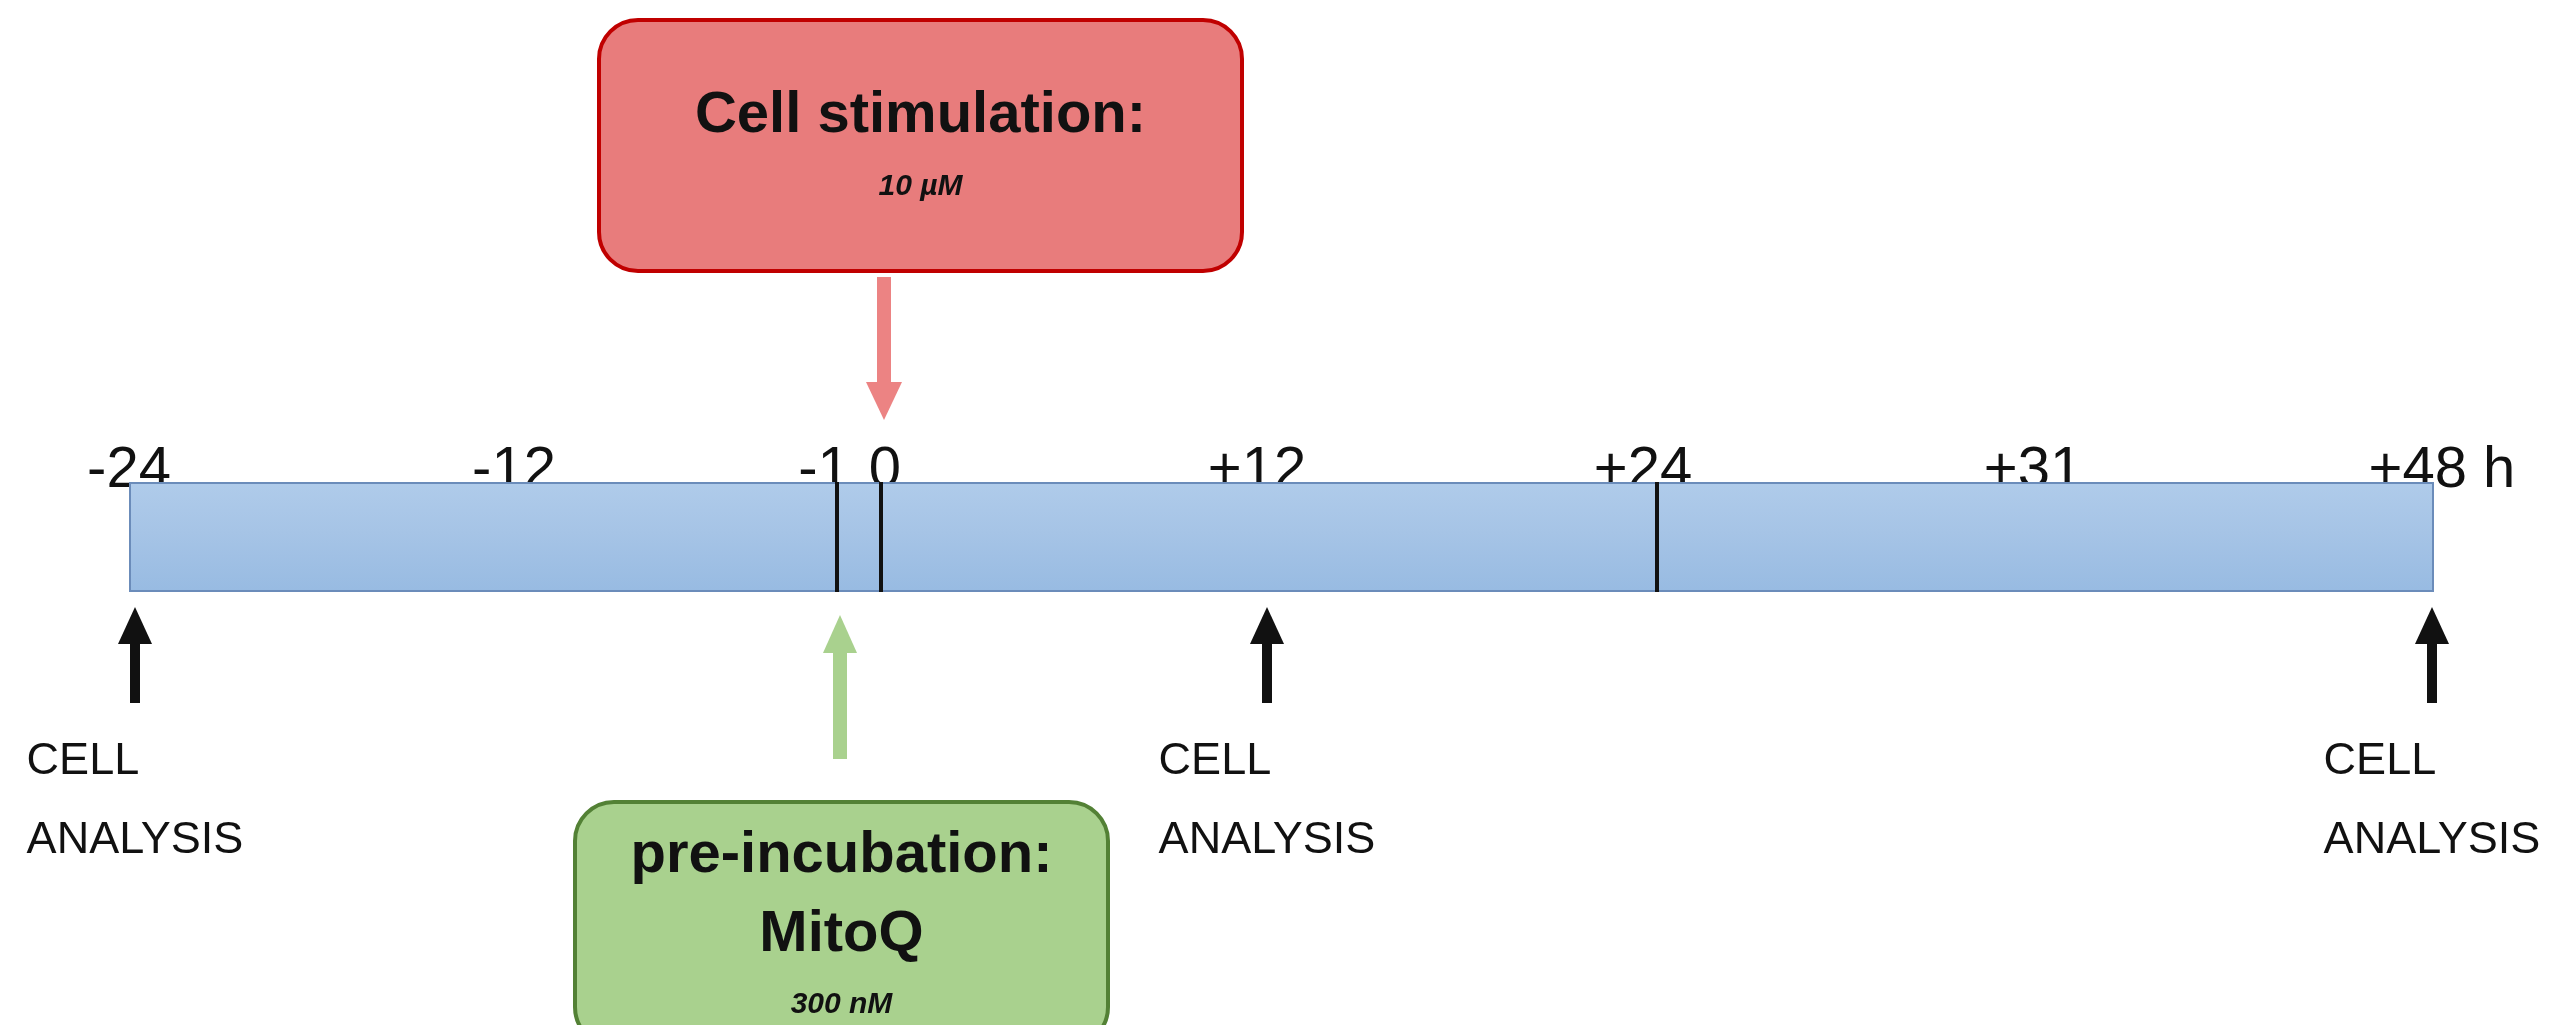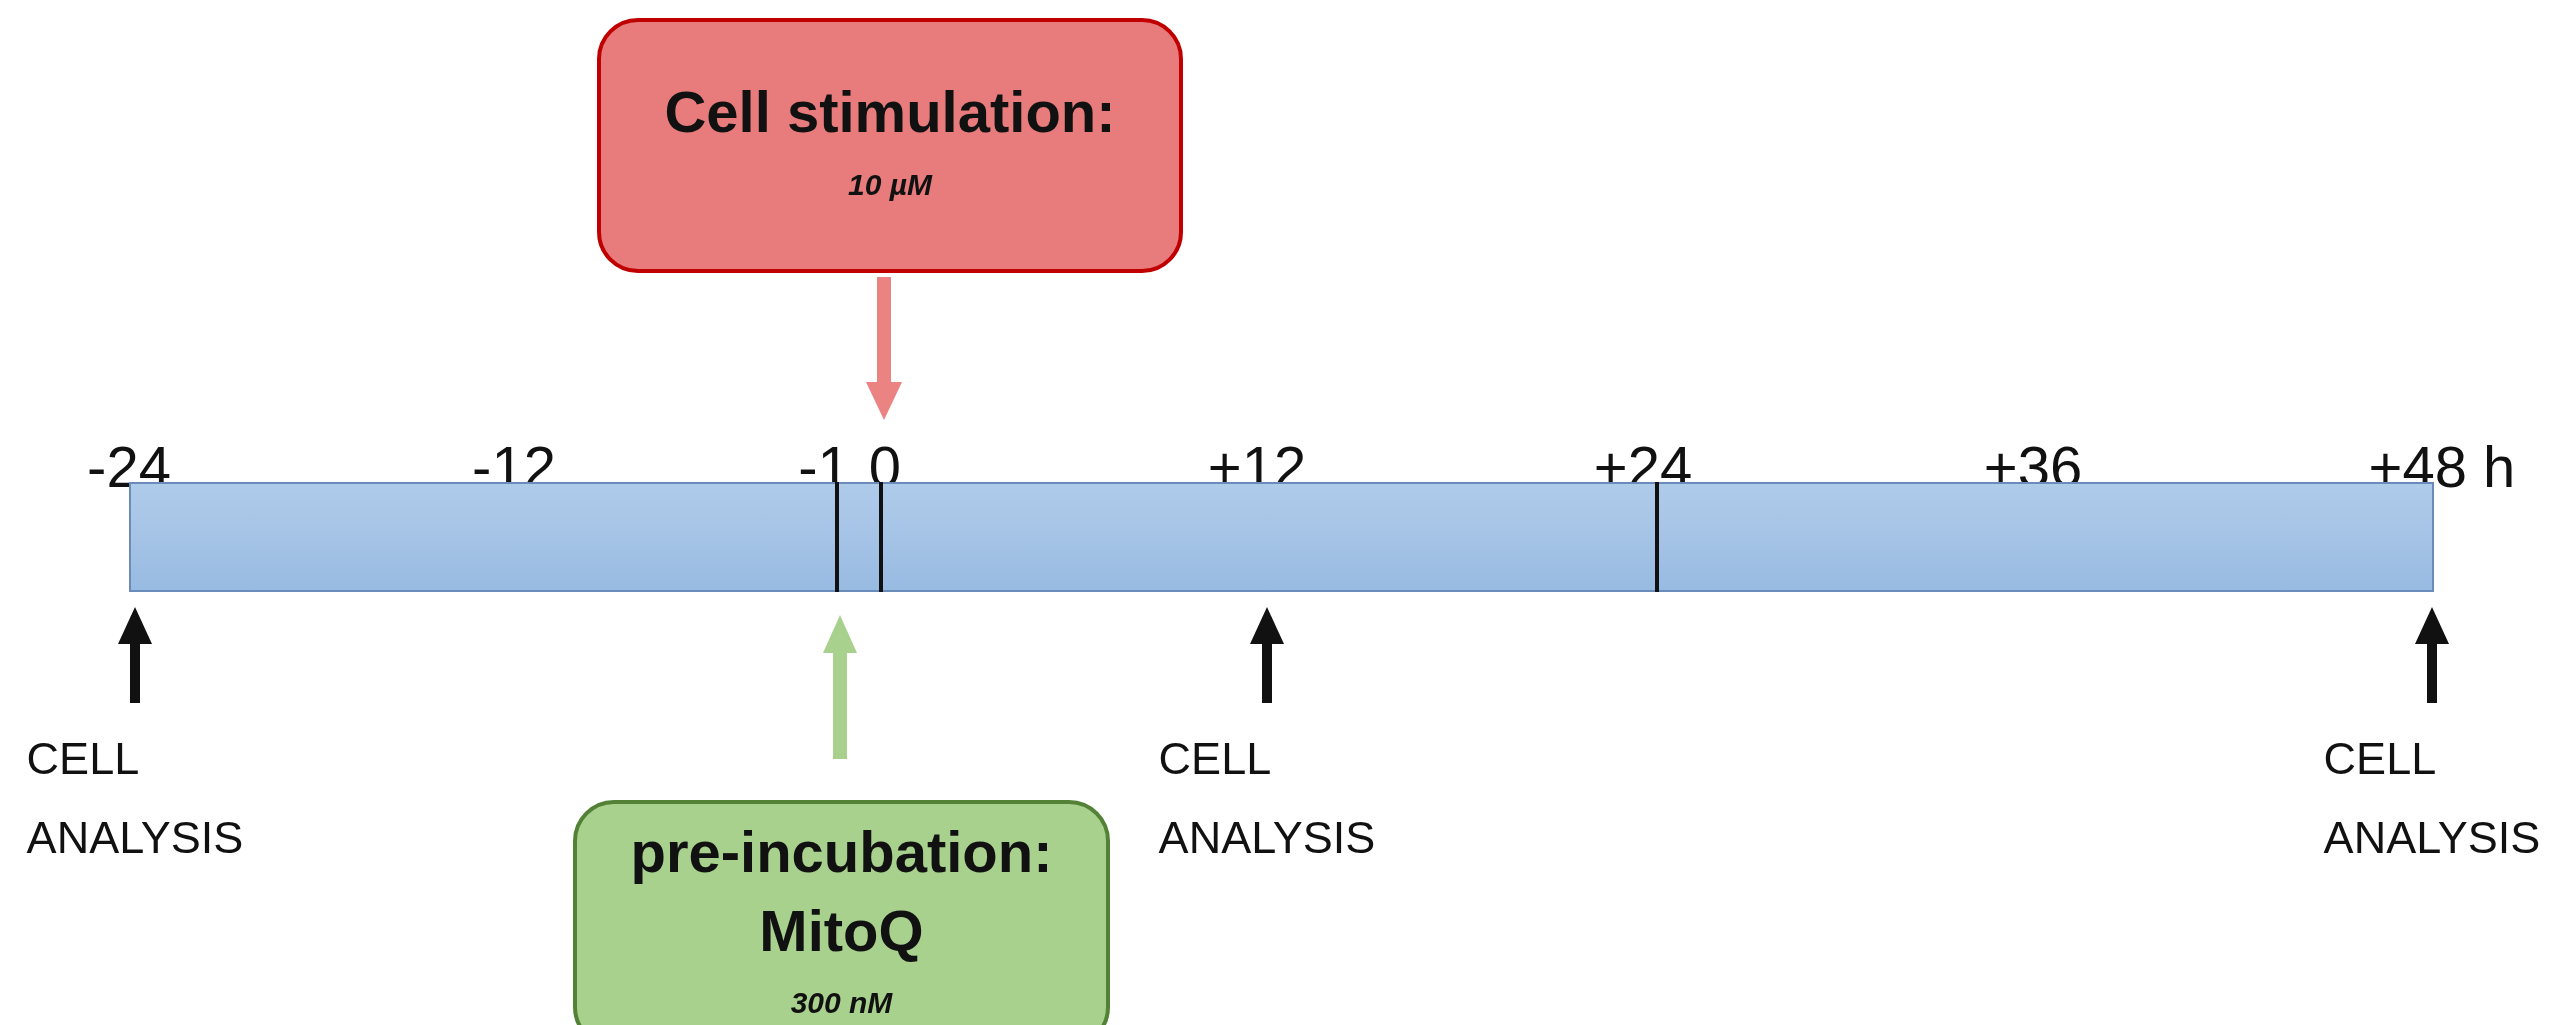--- a/index.html
+++ b/index.html
@@ -21,21 +21,21 @@
     display: flex;
     flex-direction: column;
     align-items: center;
     justify-content: center;
     text-align: center;
     gap: 4.4px;
   }
   .note-box.red {
     background: var(--stimulation-fill, #E87C7C);
     border: 4.4px solid var(--stimulation-border, #C00000);
-    left: 597px; top: 17.5px; width: 586px; height: 255px;
+    left: 597px; top: 17.5px; width: 647px; height: 255px;
   }
   .note-box.green {
     background: var(--preincubation-fill, #A9D18E);
     border: 4.4px solid var(--preincubation-border, #538135);
     left: 573px; top: 764px; width: 537px; height: 248px; margin-top: 36px;
   }
   .note-line   { font-weight: 700; font-size: 58px; line-height: 74px; white-space: nowrap; }
   .note-dose   { font-weight: 700; font-size: 30px; line-height: 61px;  white-space: nowrap; font-style: italic; }
 
   
@@ -125,21 +125,21 @@
     <div class="shaft"></div>
     <div class="head"></div>
   </div>
 
   <div class="hour-label" style="left:129px">-24</div>
   <div class="hour-label" style="left:514px">-12</div>
   <div class="hour-label" style="left:824px">-1</div>
   <div class="hour-label" style="left:885px">0</div>
   <div class="hour-label" style="left:1257px">+12</div>
   <div class="hour-label" style="left:1643px">+24</div>
-  <div class="hour-label" style="left:2033px">+36</div>
+  <div class="hour-label" style="left:2033px">+31</div>
   <div class="hour-label" style="left:2442px">+48 h</div>
 
   <div class="timeline-bar"></div>
   <div class="tick-mark" style="left:835px"></div>
   <div class="tick-mark" style="left:879px"></div>
   <div class="tick-mark" style="left:1655px"></div>
 
   <div class="arrow up black" style="left:135px">
     <div class="head"></div>
     <div class="shaft"></div>

